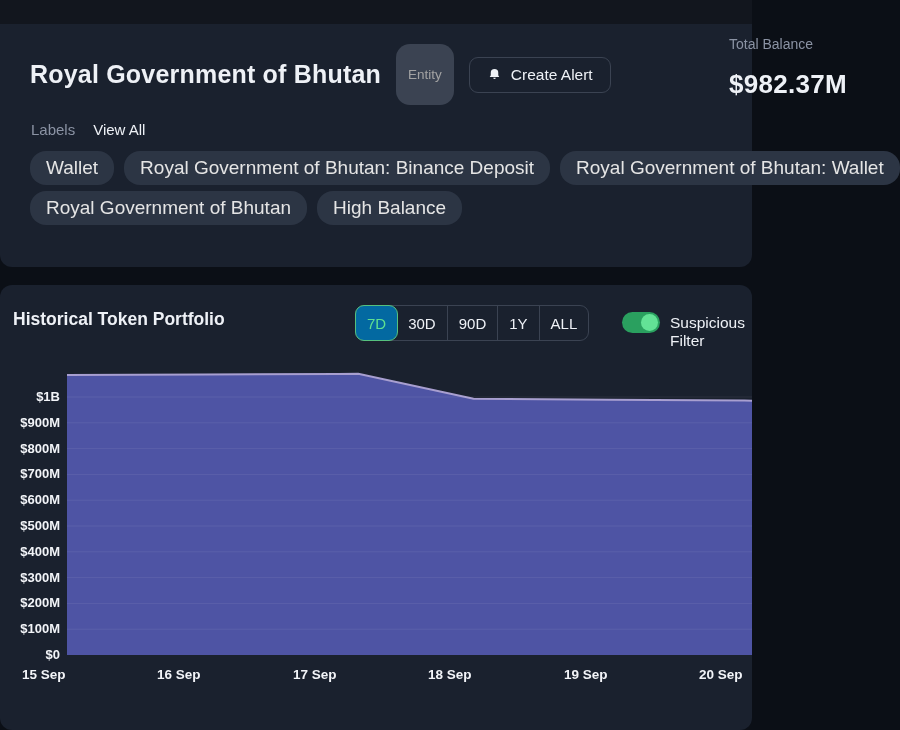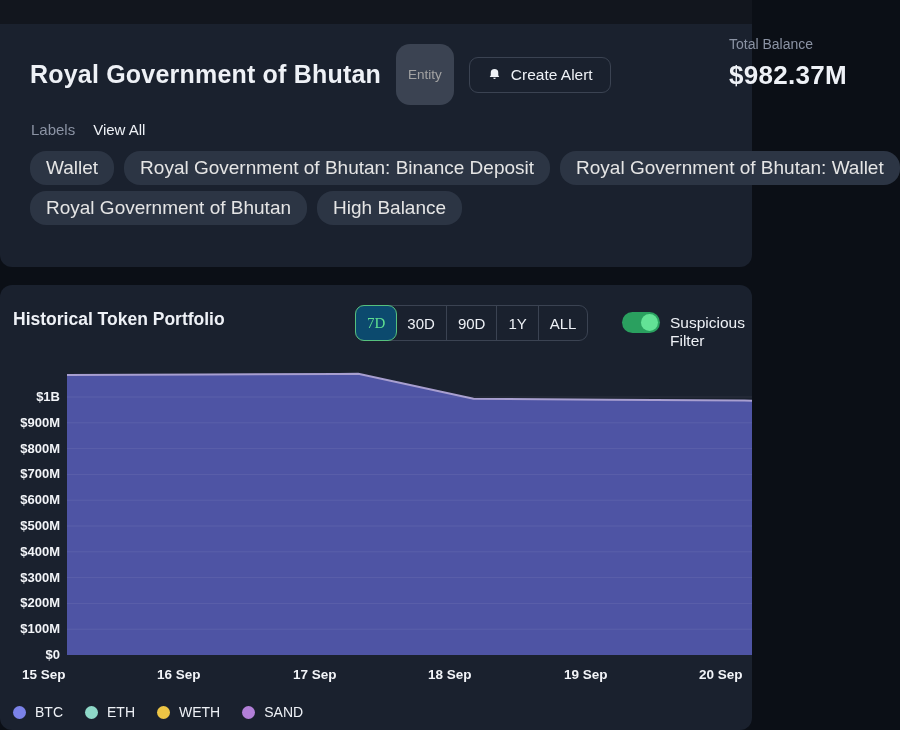--- a/index.html
+++ b/index.html
@@ -15,39 +15,39 @@
   .chart-card{top:285px;height:445px;border-radius:12px;overflow:hidden;}
 
   
   .title-row{position:absolute;left:30px;top:44px;display:flex;align-items:center;gap:15px;}
   .page-title{font-size:25px;font-weight:700;letter-spacing:.2px;margin:0;white-space:nowrap;}
   .entity-badge{background:#3b4352;border-radius:14px;padding:23px 12px;font-size:13.5px;color:#a3a3a3;text-align:right;}
   .create-alert{display:flex;align-items:center;gap:9px;border:1px solid #3b4352;border-radius:9px;
     padding:8px 17px;font-size:15.5px;background:transparent;color:#eef1f6;cursor:pointer;}
   .balance{position:absolute;left:729px;top:36px;}
   .balance-label{font-size:14px;color:#8b93a4;}
-  .balance-value{font-size:26px;font-weight:700;margin-top:8px;letter-spacing:.3px;}
+  .balance-value{font-size:26px;font-weight:700;margin-top:17px;letter-spacing:.3px;}
 
   .labels-row{position:absolute;left:31px;top:121px;display:flex;gap:18px;font-size:15px;align-items:flex-end;}
   .labels-caption{color:#8b93a4;}
   .view-all{color:#eef1f6;cursor:pointer;}
   .tags-row{position:absolute;left:30px;display:flex;gap:10px;}
   .tags-row.r1{top:151px;}
   .tags-row.r2{top:191px;}
   .tag{background:#2c3544;border-radius:16px;padding:6px 16px;font-size:19px;color:#e5e5e5;
     white-space:nowrap;cursor:pointer;}
 
   
   .chart-title{position:absolute;left:13px;top:24px;font-size:17.5px;font-weight:700;}
   .range-control{position:absolute;left:355px;top:20px;display:flex;border:1px solid #3b4352;
     border-radius:9px;height:34px;align-items:stretch;}
   .range-seg{padding:0 11px;display:flex;align-items:center;font-size:15px;color:#eef1f6;
     border-right:1px solid #3b4352;cursor:pointer;}
   .range-seg:last-child{border-right:none;}
-  .range-seg.selected{border:1px solid #56c17e;border-radius:9px;margin:-1px;color:#5fe091;z-index:1;background:#0c4a6e;font-family:Liberation Serif, serif;}
+  .range-seg.selected{border:1px solid #56c17e;border-radius:9px;margin:-1px;color:#5fe091;z-index:1;background:#0369a1;}
   .filter-toggle{position:absolute;left:622px;top:27px;width:38px;height:21px;border-radius:11px;
     background:#3a4252;cursor:pointer;}
   .filter-toggle.on{background:#2aa05f;}
   .filter-toggle .knob{position:absolute;left:2px;top:2px;width:17px;height:17px;border-radius:50%;background:#8a93a4;}
   .filter-toggle.on .knob{left:auto;right:2px;background:#63e296;}
   .filter-label{position:absolute;left:670px;top:29px;font-size:15.5px;}
   .icon-btn{position:absolute;top:19px;width:37px;height:37px;border:1px solid #3b4352;border-radius:10px;
     display:flex;align-items:center;justify-content:center;background:transparent;cursor:pointer;}
   .star-btn{left:804px;color:#e8ecf2;font-size:18px;}
   .fs-btn{left:844px;}
@@ -166,31 +166,13 @@
   </div>
 
   <div class="x-tick" style="left:22px">15 Sep</div>
   <div class="x-tick" style="left:157px">16 Sep</div>
   <div class="x-tick" style="left:293px">17 Sep</div>
   <div class="x-tick" style="left:428px">18 Sep</div>
   <div class="x-tick" style="left:564px">19 Sep</div>
   <div class="x-tick" style="left:699px">20 Sep</div>
   <div class="x-tick" style="left:835px">21 Sep</div>
 
-  <div class="legend">
-    <div class="legend-item">
-      <span class="dot" style="background: rgb(123, 130, 232);"></span>
-      <span>BTC</span>
-    </div>
-    <div class="legend-item">
-      <span class="dot" style="background: rgb(142, 216, 200);"></span>
-      <span>ETH</span>
-    </div>
-    <div class="legend-item">
-      <span class="dot" style="background: rgb(237, 197, 69);"></span>
-      <span>WETH</span>
-    </div>
-    <div class="legend-item">
-      <span class="dot" style="background: rgb(178, 127, 216);"></span>
-      <span>SAND</span>
-    </div>
-  </div>
 </div>
 
 </body></html>

